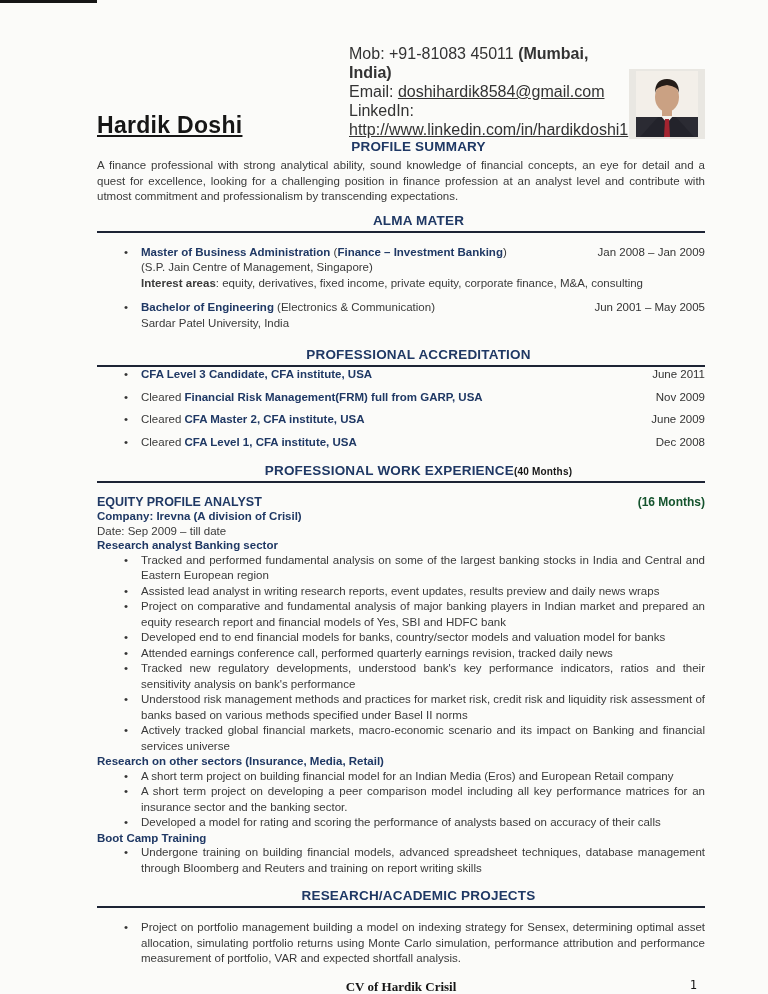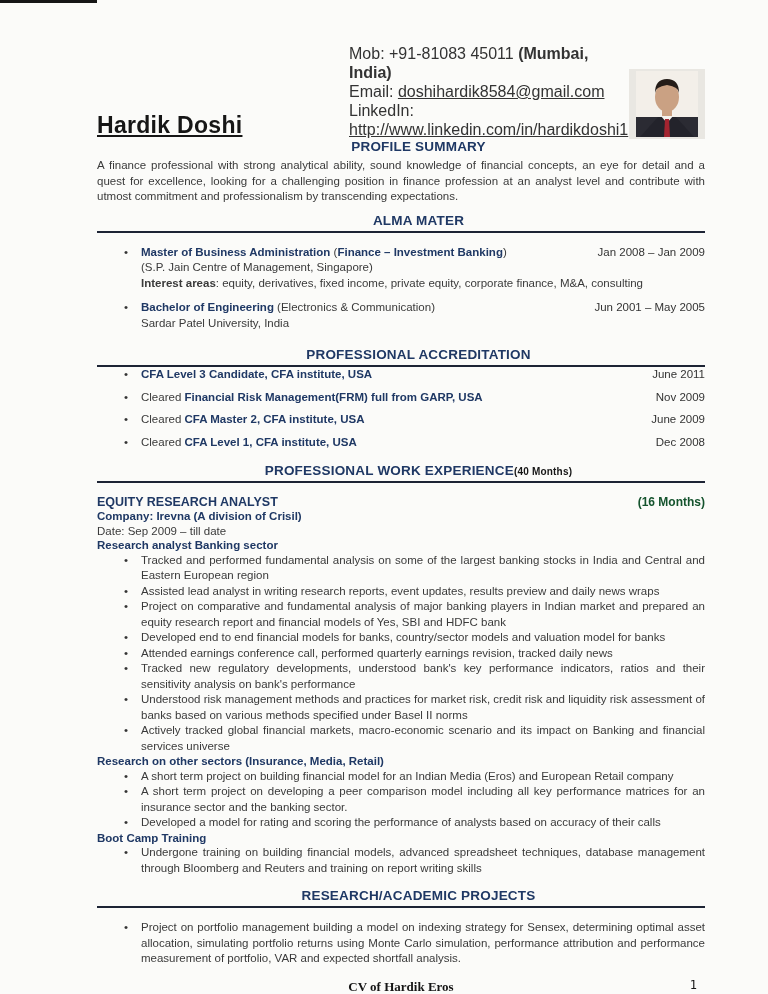--- a/index.html
+++ b/index.html
@@ -149,21 +149,21 @@
     </li>
   </ul>
 
   <div class="section-heading mt13">
     <span>PROFESSIONAL WORK EXPERIENCE</span>
     <span class="right b">(40 Months)</span>
   </div>
   <div class="rule"></div>
 
   <div class="job-title-row">
-    <span class="job-title">EQUITY RESEARCH ANALYST</span>
+    <span class="job-title">EQUITY PROFILE ANALYST</span>
     <span class="job-months">(16 Months)</span>
   </div>
   <div class="meta-line subheading">Company: Irevna (A division of Crisil)</div>
   <div class="meta-line">Date: Sep 2009 – till date</div>
 
   <div class="subheading">Research analyst Banking sector</div>
   <ul>
     <li class="bullet">Tracked and performed fundamental analysis on some of the largest banking stocks in India and Central and Eastern European region</li>
     <li class="bullet">Assisted lead analyst in writing research reports, event updates, results preview and daily news wraps</li>
     <li class="bullet">Project on comparative and fundamental analysis of major banking players in Indian market and prepared an equity research report and financial models of Yes, SBI and HDFC bank</li>
@@ -189,17 +189,17 @@
   <div class="section-heading mt12">
     <span>RESEARCH/ACADEMIC PROJECTS</span>
   </div>
   <div class="rule"></div>
 
   <ul class="mt12">
     <li class="bullet">Project on portfolio management building a model on indexing strategy for Sensex, determining optimal asset allocation, simulating portfolio returns using Monte Carlo simulation, performance attribution and performance measurement of portfolio, VAR and expected shortfall analysis.</li>
   </ul>
 
   <div class="footer">
-    <span class="footer-center">CV of Hardik Eros</span>
+    <span class="footer-center">CV of Hardik Crisil</span>
     <span class="page-number">1</span>
   </div>
 
 </div>
 
 </body></html>

